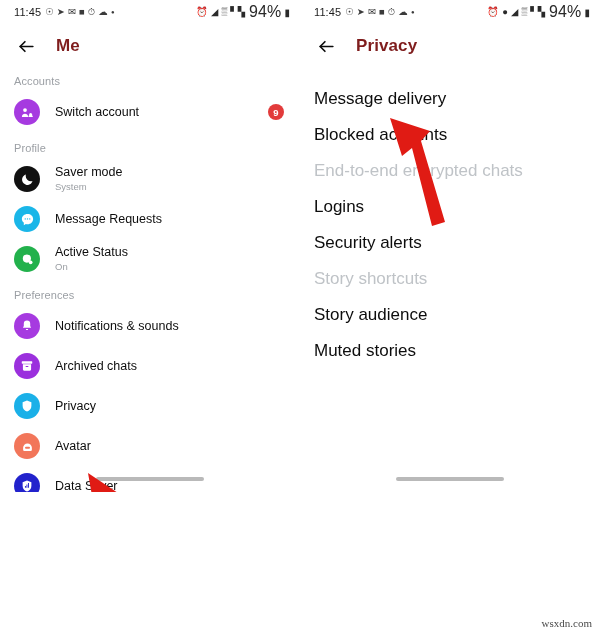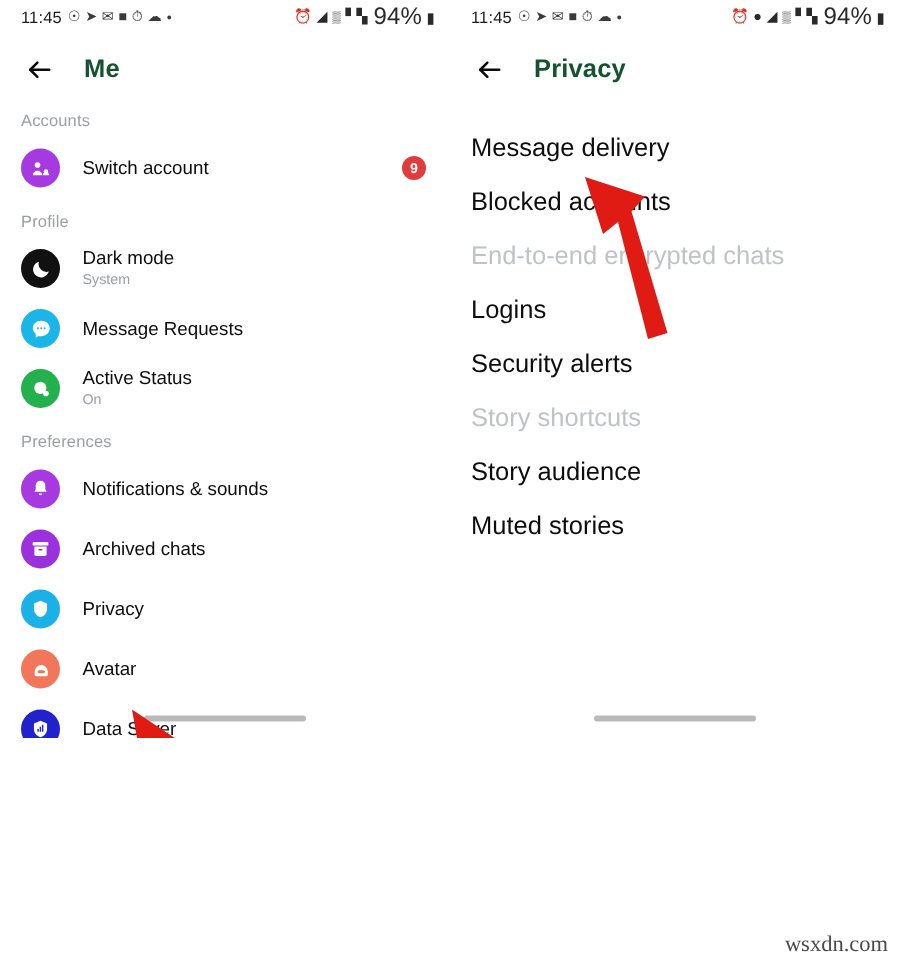--- a/index.html
+++ b/index.html
@@ -55,21 +55,21 @@
     padding-left: 14px;
   }
   .back-arrow {
     width: 24px; height: 24px;
     display: flex; align-items: center; justify-content: center;
     color: #0b0b0b;
   }
   .appbar-title {
     font-size: 17px;
     font-weight: bold;
-    color: #14532d;
+    color: #7f1d1d;
     margin-left: 18px;
     letter-spacing: 0.1px;
   }
 
   
   .section-head {
     font-size: 11px;
     color: #9b9fa4;
     padding: 7px 0 5px 14px;
     letter-spacing: 0.1px;
@@ -150,22 +150,22 @@
   .arrow-layer {
     position: absolute;
     inset: 0;
     pointer-events: none;
   }
 
   
   .watermark {
     position: absolute;
     right: 8px;
-    bottom: 1px;
-    font-size: 15px;
+    bottom: 11px;
+    font-size: 11px;
     color: #4a4a4a;
     font-family: "Liberation Serif", serif;
   }
 </style>
 </head>
 <body>
 
 <div class="screens">
 
   <div class="phone">
@@ -221,21 +221,21 @@
 
     <div class="section-head tight">Profile</div>
 
     <div class="row">
       <div class="row-icon" style="background:#111111;">
         <svg width="15" height="15" viewBox="0 0 24 24" fill="#fff">
             <path d="M20 14.5A8.5 8.5 0 0 1 9.5 4a8.5 8.5 0 1 0 10.5 10.5z"></path>
           </svg>
       </div>
       <div class="row-text">
-        <span class="row-title">Dark mode</span>
+        <span class="row-title">Saver mode</span>
         <span class="row-sub">System</span>
       </div>
     </div>
 
     <div class="row">
       <div class="row-icon" style="background:#1ab6e8;">
         <svg width="15" height="15" viewBox="0 0 24 24" fill="#fff">
             <path d="M12 3C6.9 3 3 6.6 3 11c0 2.4 1.2 4.5 3.1 5.9V21l3.3-1.9c.8.2 1.7.3 2.6.3 5.1 0 9-3.6 9-8.4S17.1 3 12 3z"></path>
             <circle cx="8.4" cy="11" r="1.1" fill="#1ab6e8"></circle>
             <circle cx="12" cy="11" r="1.1" fill="#1ab6e8"></circle>

